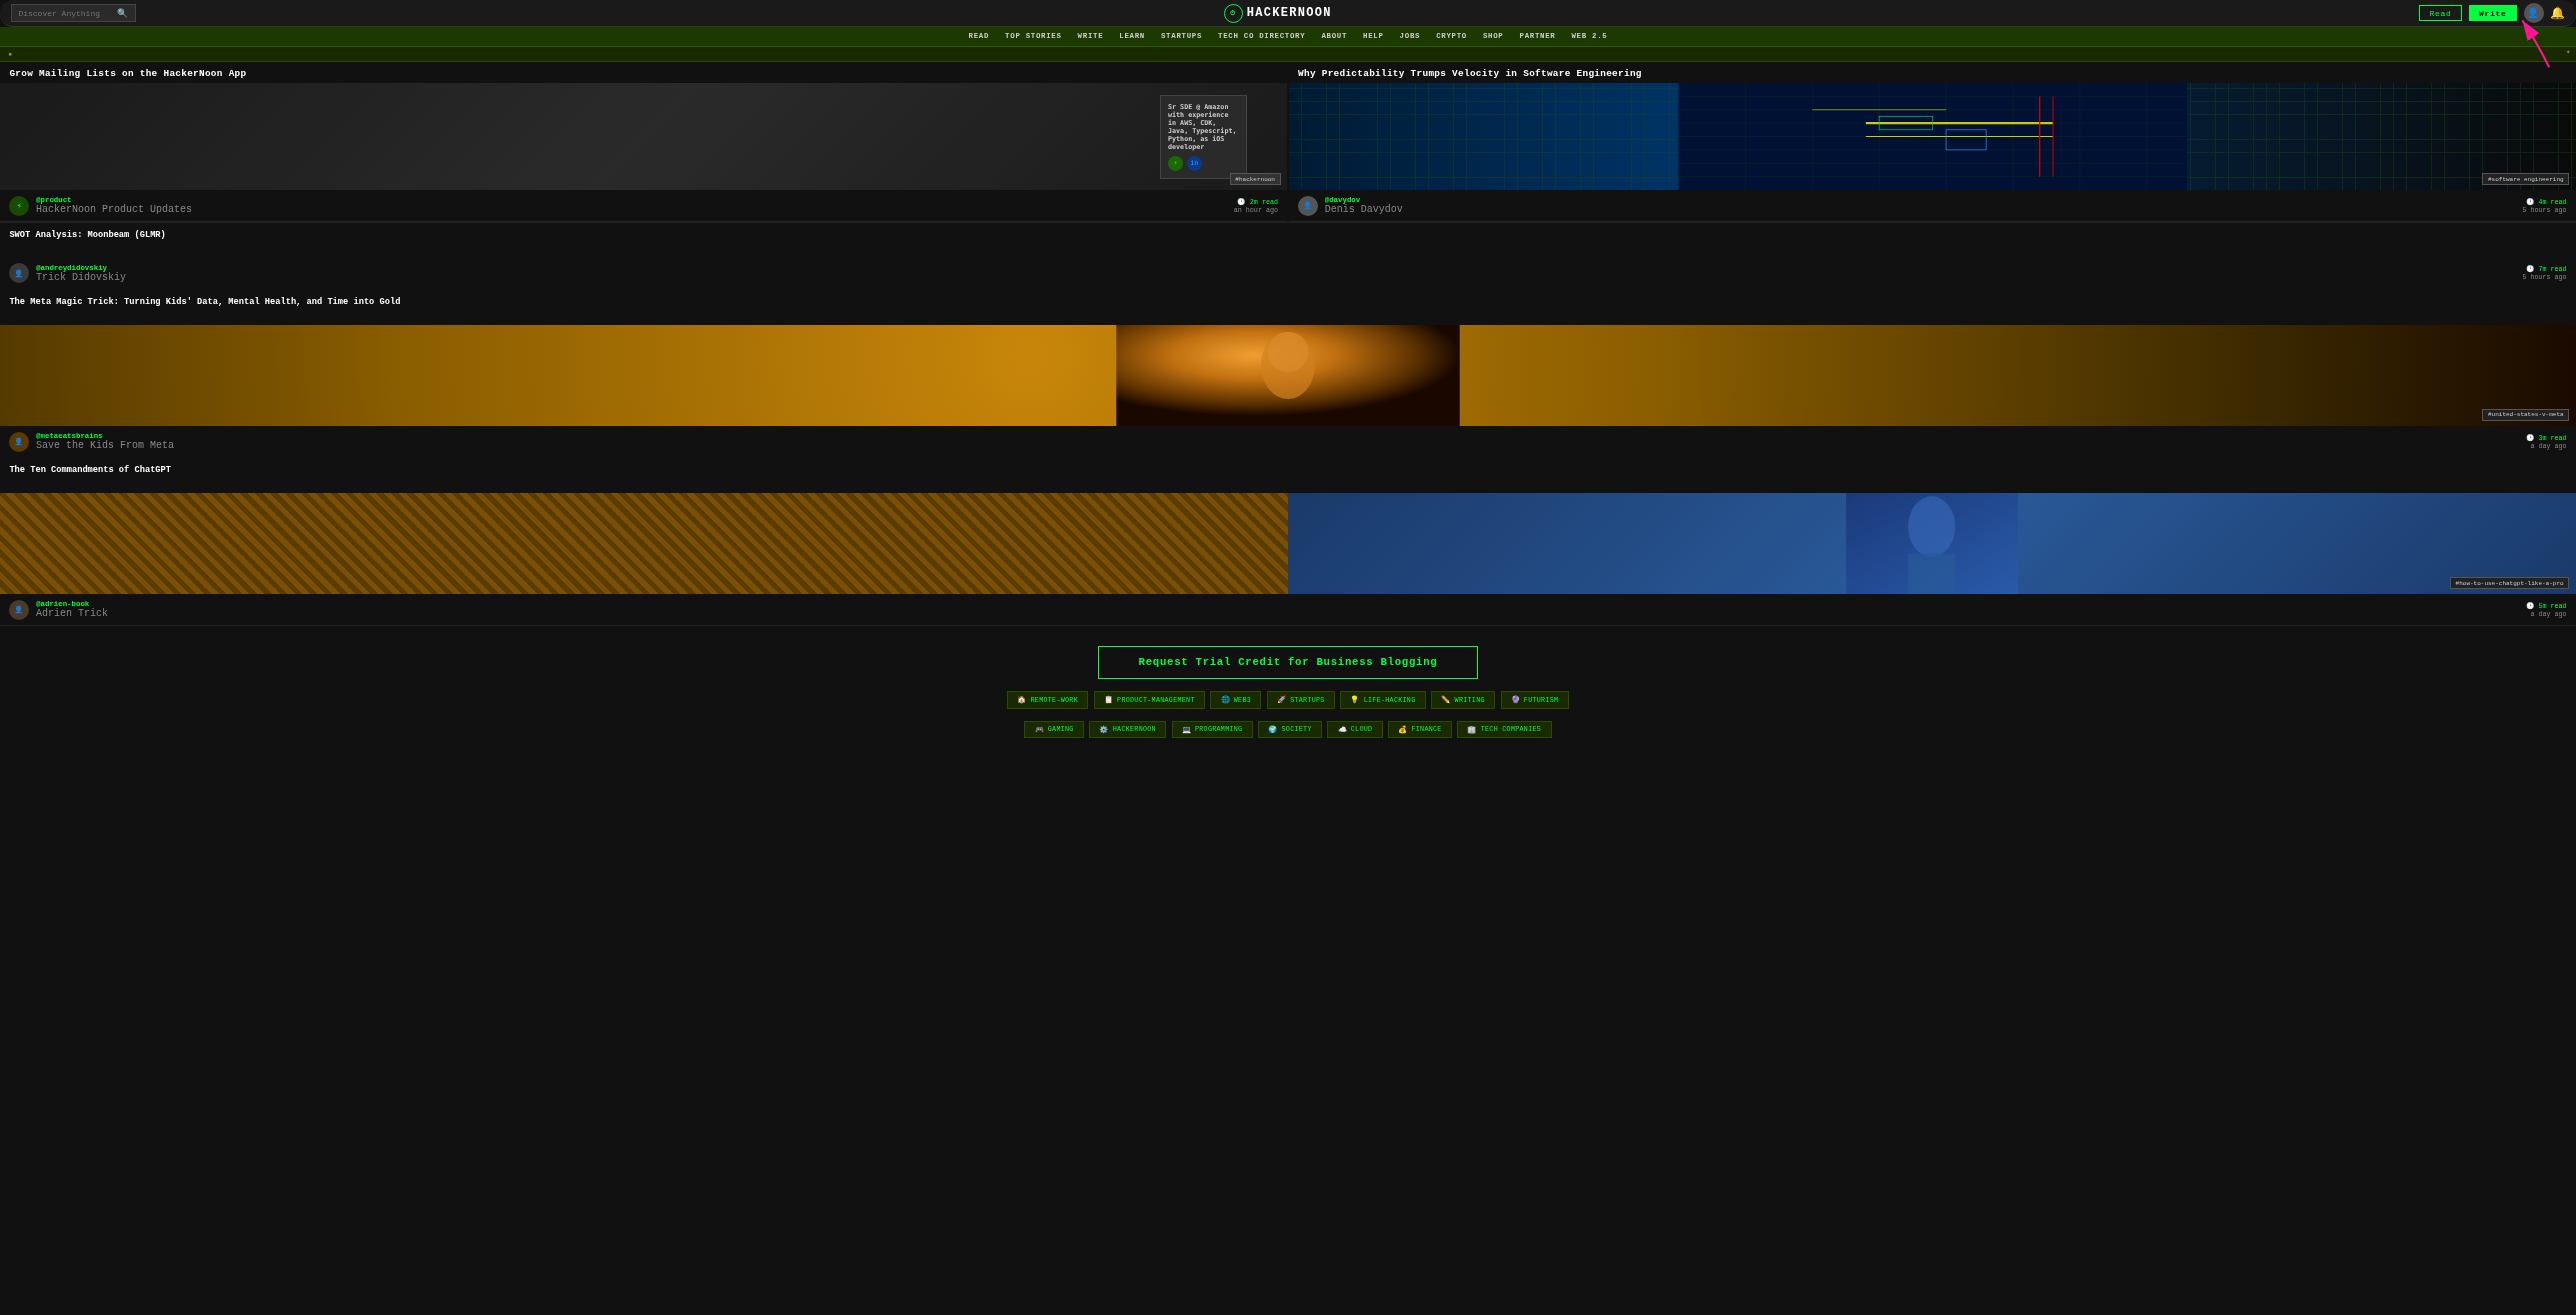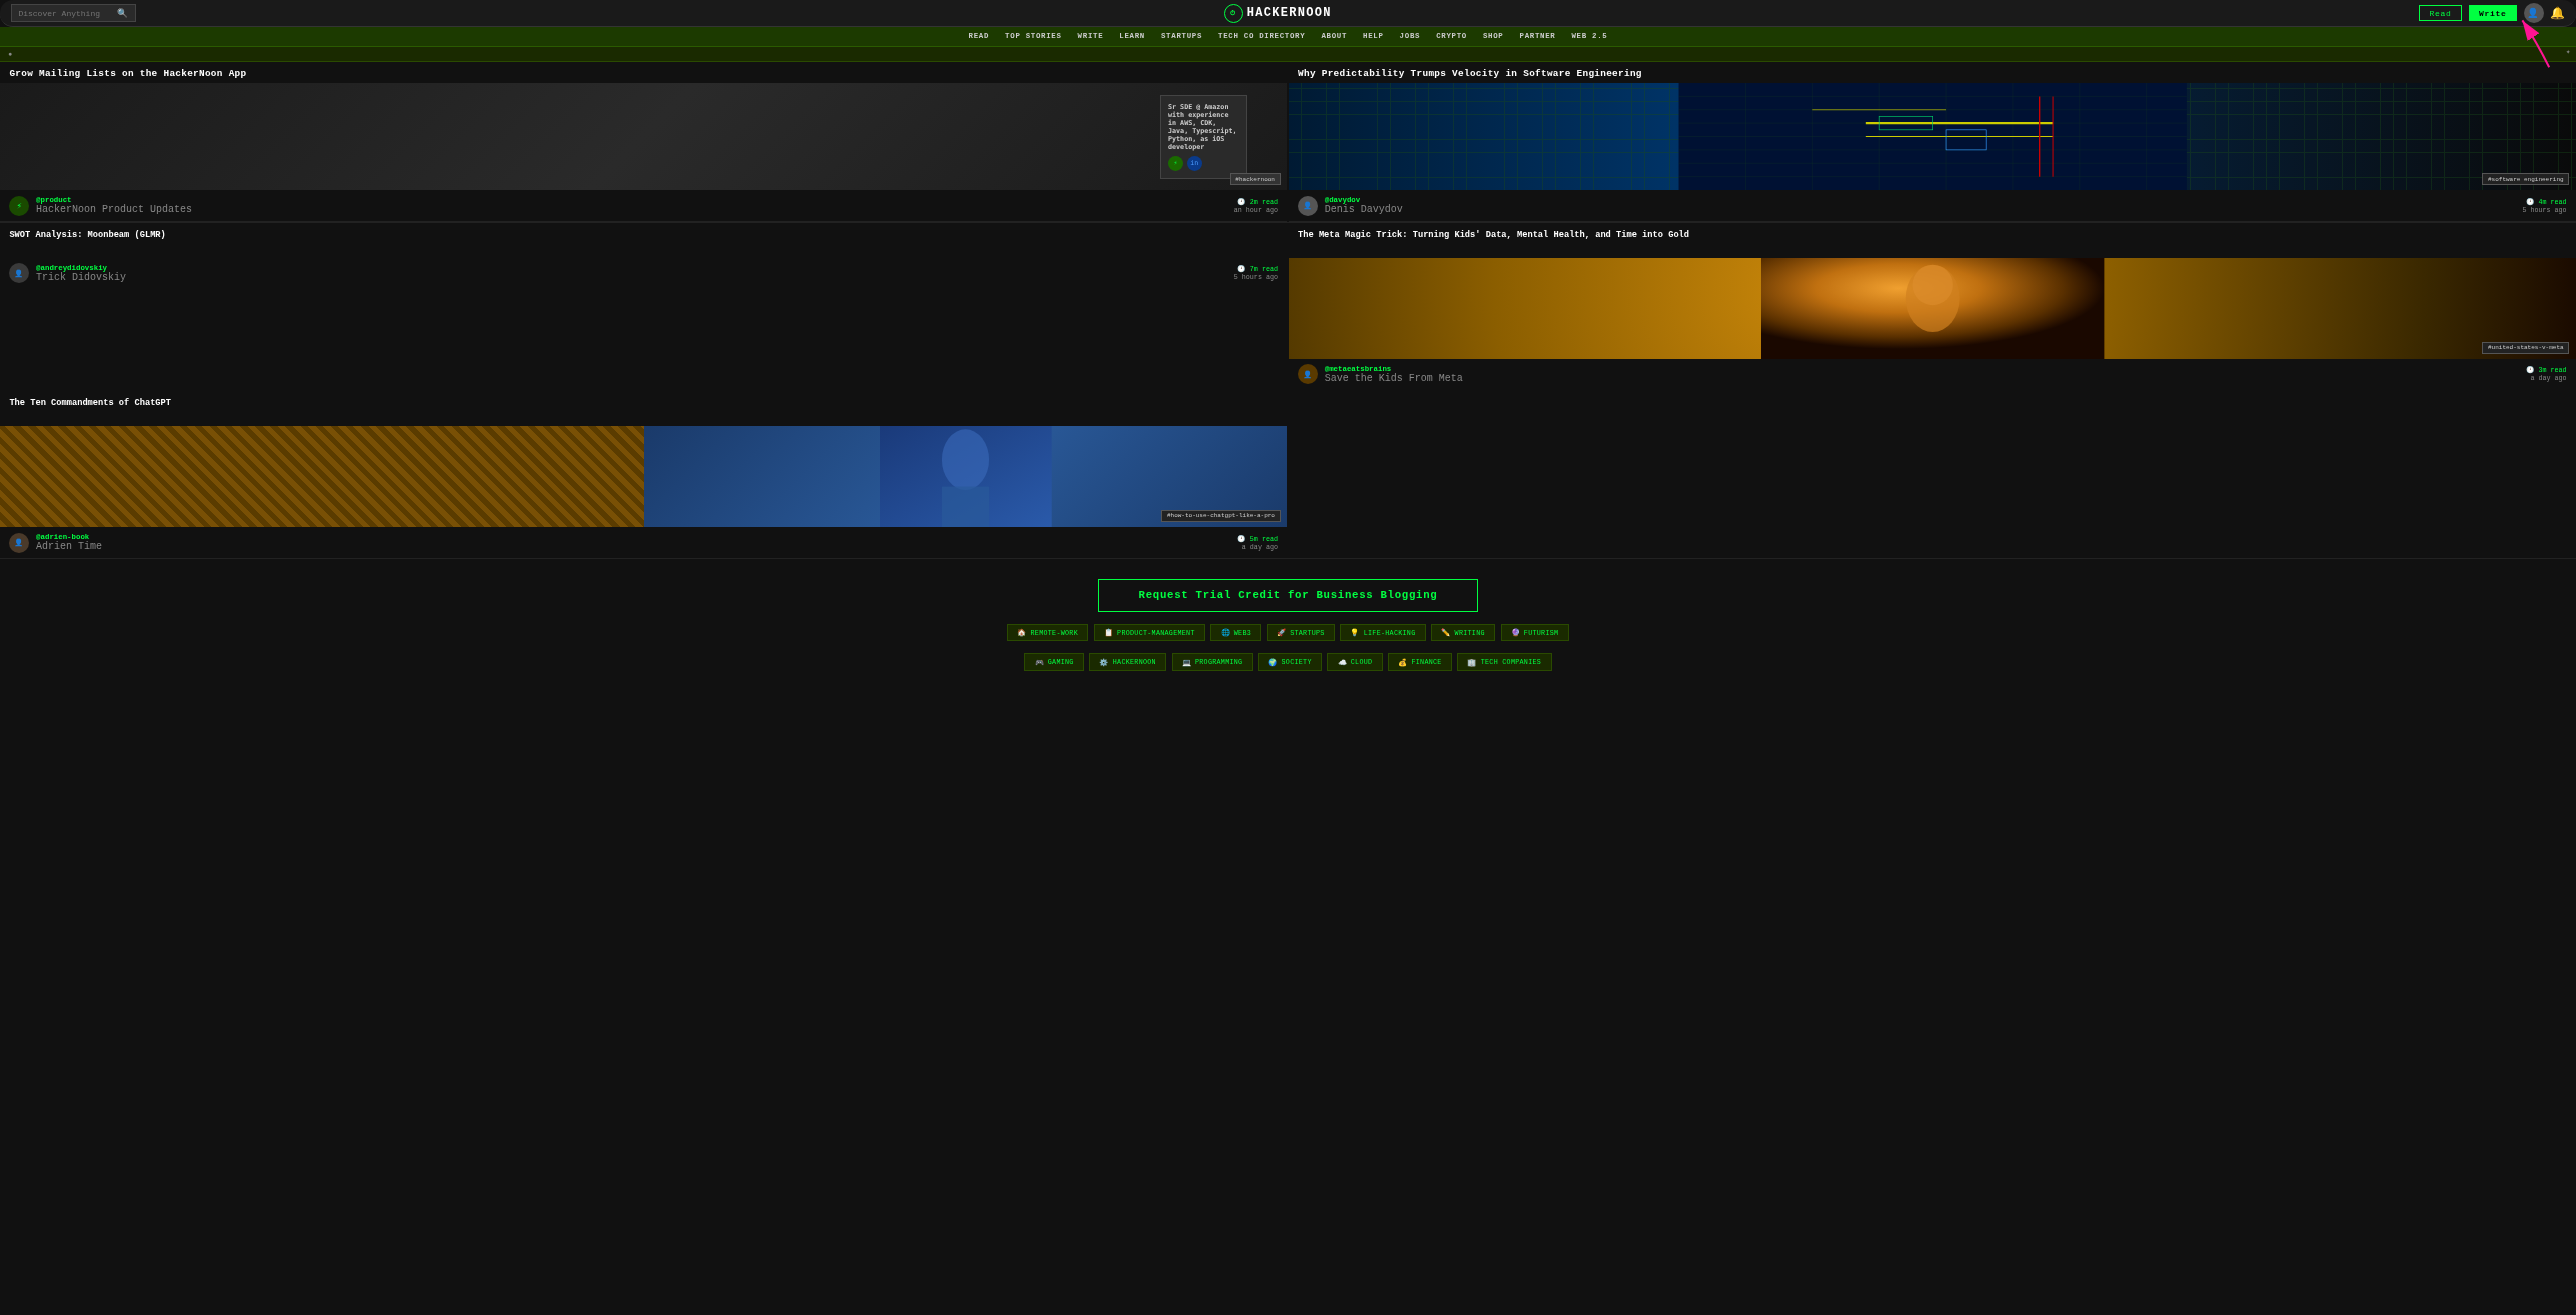--- a/index.html
+++ b/index.html
@@ -258,21 +258,21 @@
     .author-avatar.green-bg { background: #1a4a00; color: #00ff41; font-size: 9.4px; }
     .author-name { color: #00ff41; font-size: 7.4px; font-weight: bold; }
     .author-sub { color: #888; font-size: 10px; }
     .read-meta { text-align: right; }
     .read-time { color: #00ff41; font-size: 6.7px; }
     .time-ago { color: #888; font-size: 6.7px; }
 
     
     .mid-stories-row {
       display: grid;
-      grid-template-columns: 1fr 1fr;
+      grid-template-columns: 1fr;
       gap: 1.3px;
       border-bottom: 1.3px solid #222;
     }
     .mid-card {
       background: #111;
       position: relative;
     }
     .mid-card-title {
       padding: 6.7px 9.4px 4px;
       font-size: 8.7px;
@@ -683,21 +683,21 @@
           <rect x="92" y="90" width="70" height="60" fill="#2a5a9a" opacity="0.7"></rect>
         </svg>
       </div>
       <div class="chatgpt-tag">#how-to-use-chatgpt-like-a-pro</div>
     </div>
     <div class="mid-author-row">
       <div class="author-left">
         <div class="author-avatar" style="background:#4a3a2a;">👤</div>
         <div>
           <div class="author-name">@adrien-book</div>
-          <div class="author-sub">Adrien Time</div>
+          <div class="author-sub">Adrien Trick</div>
         </div>
       </div>
       <div class="read-meta">
         <div class="read-time">
           <span class="read-icon">🕐</span>
           <span>5m read</span>
         </div>
         <div class="time-ago">a day ago</div>
       </div>
     </div>

